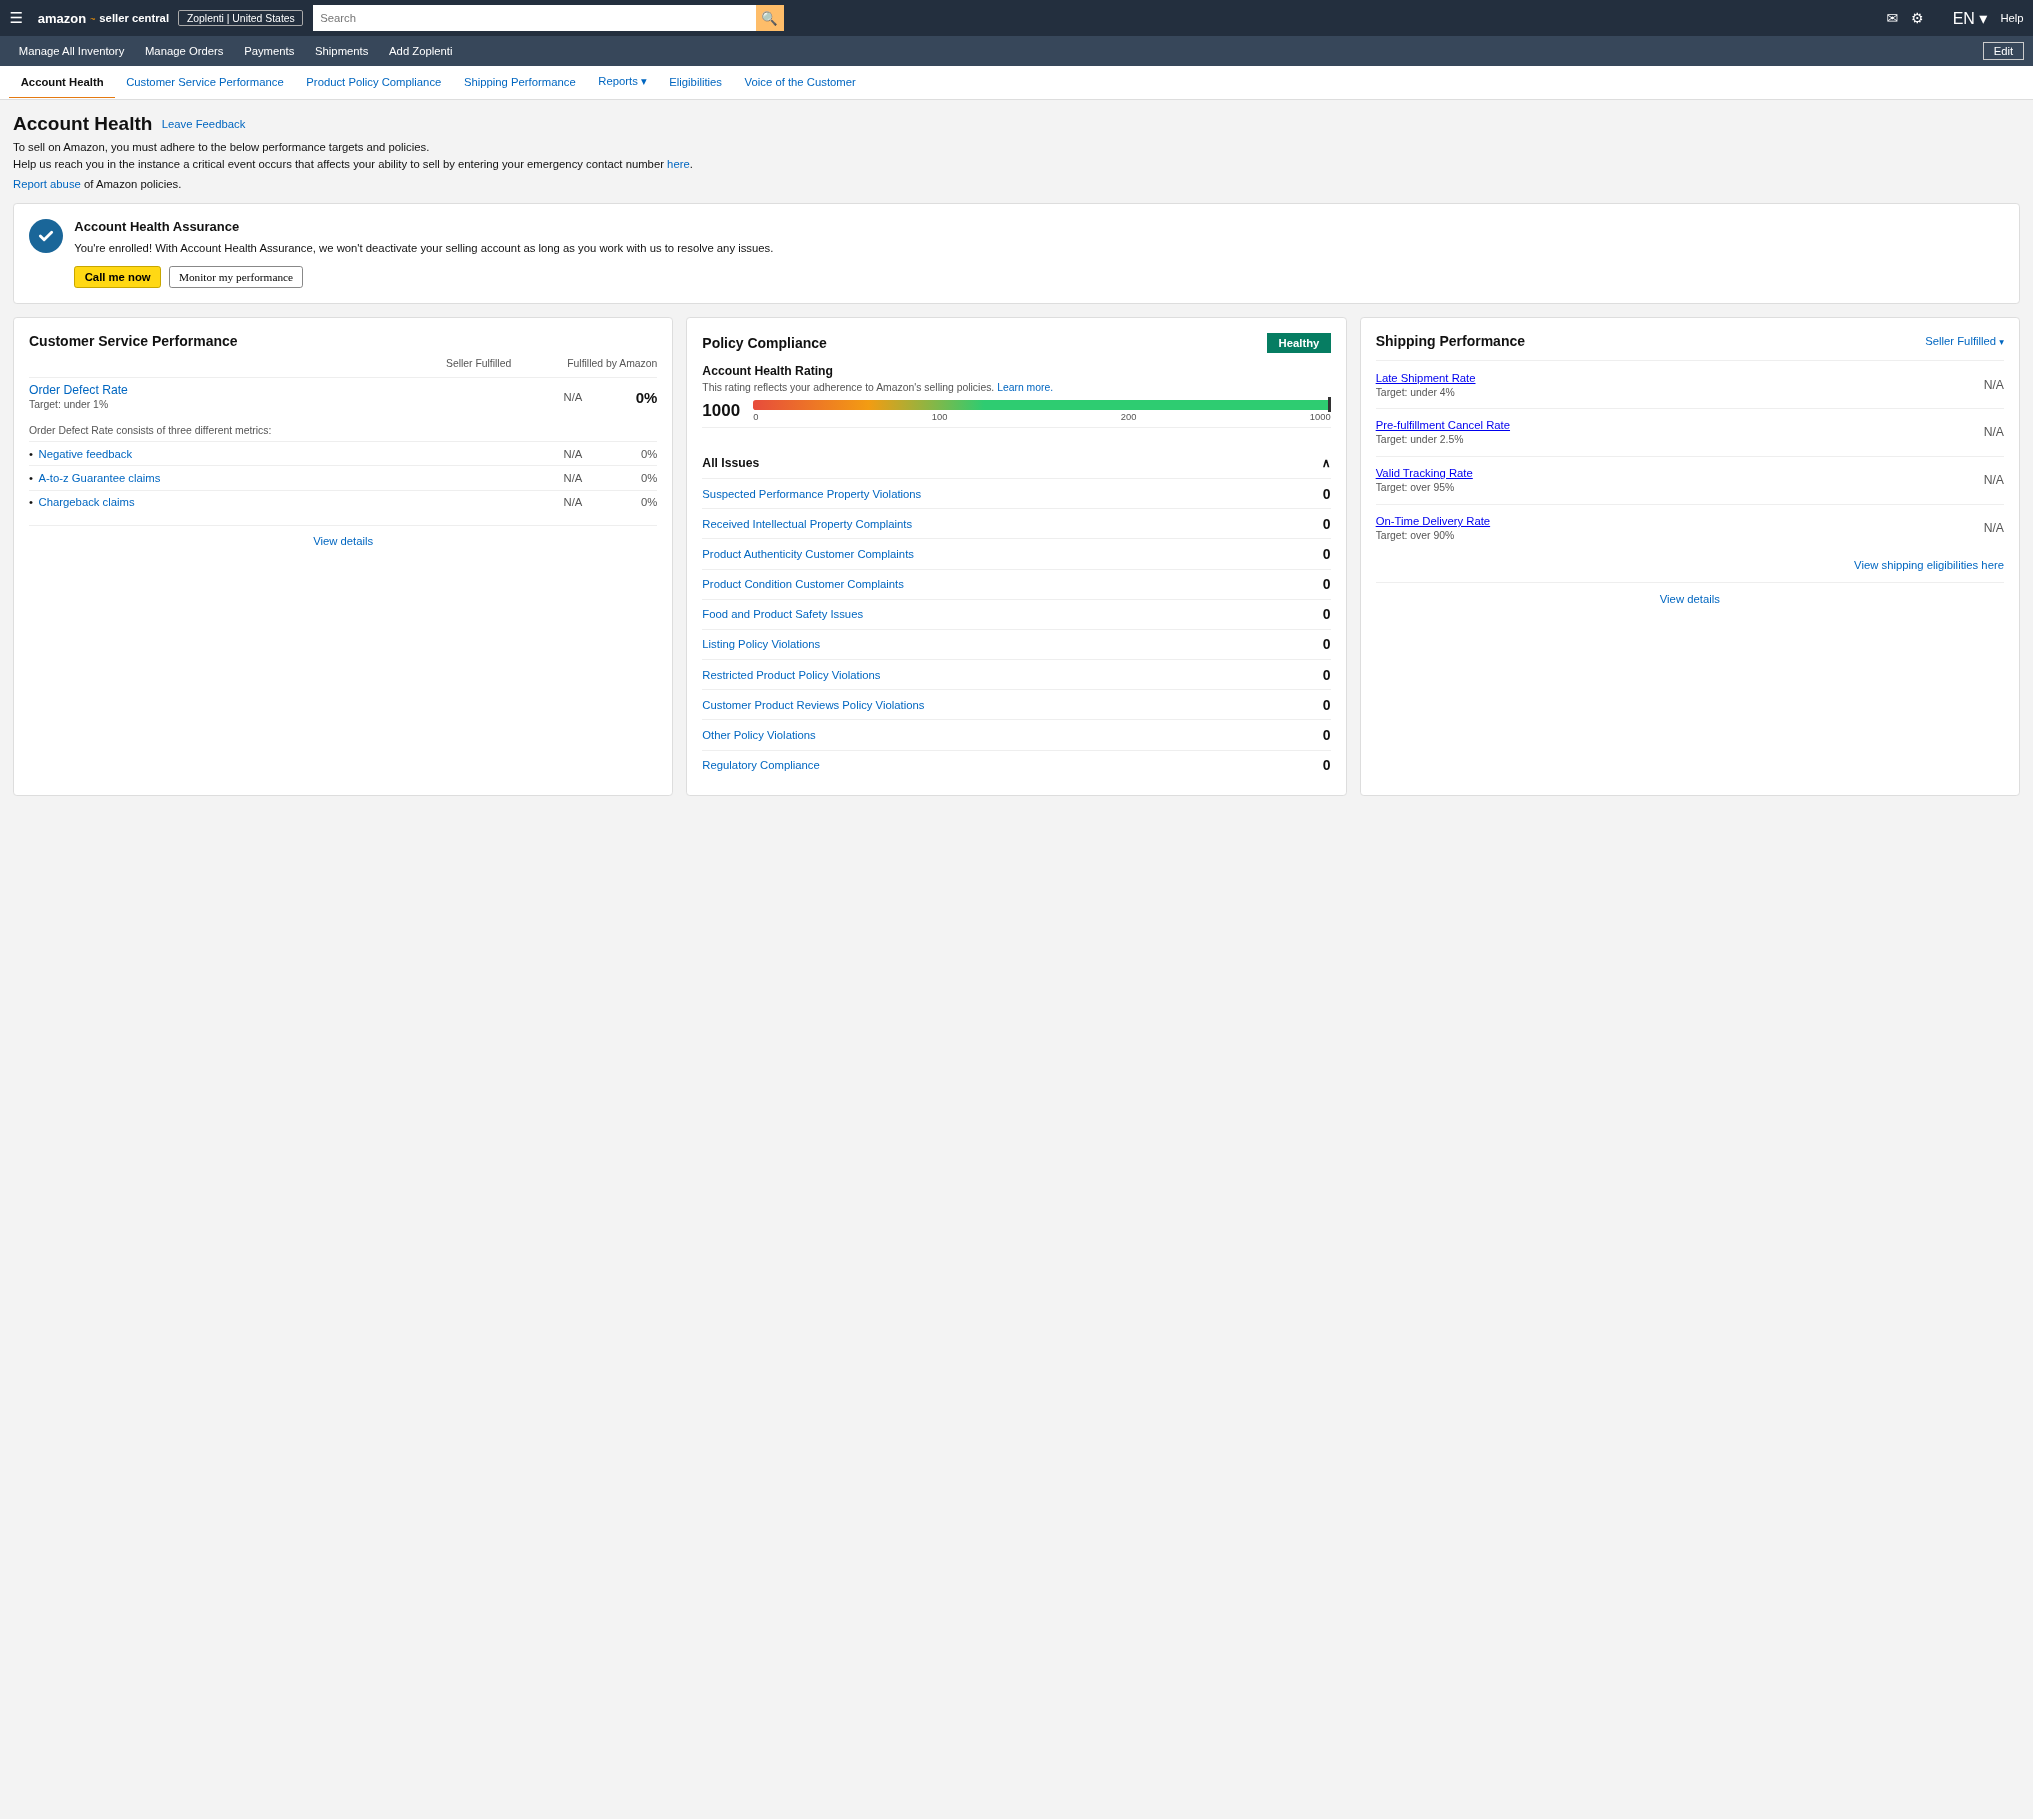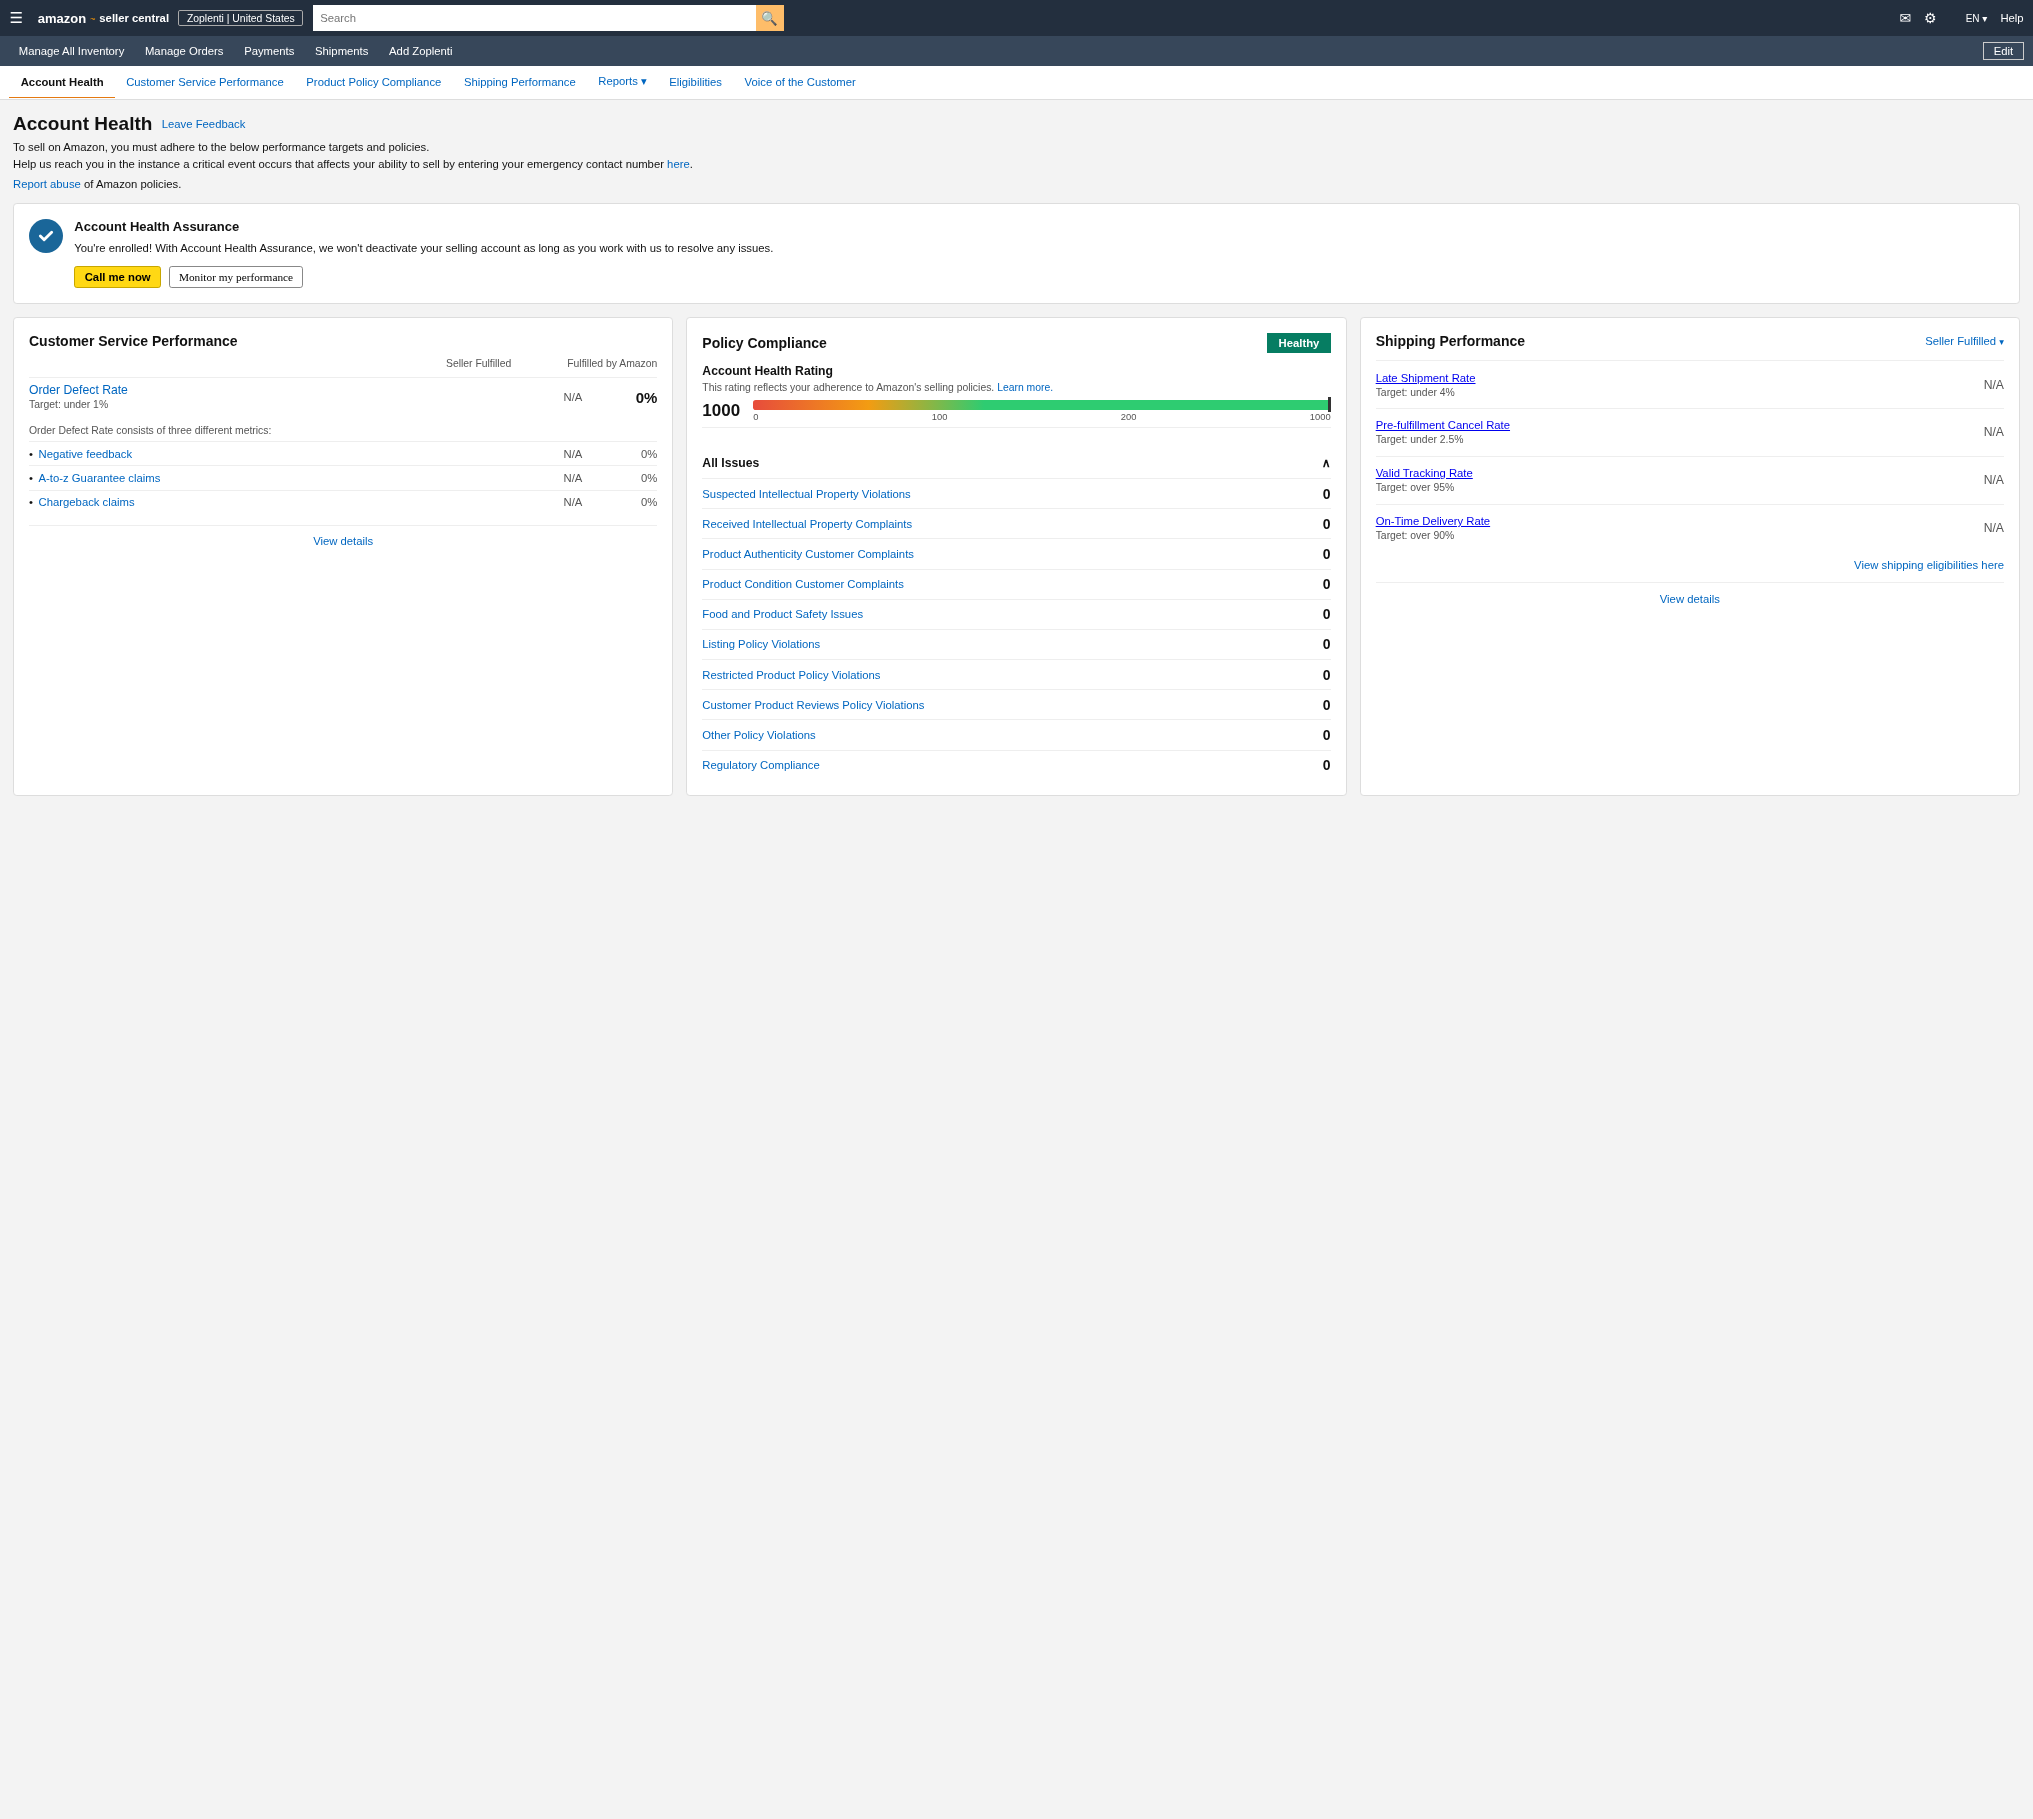--- a/index.html
+++ b/index.html
@@ -54,21 +54,21 @@
       align-items: center;
       justify-content: center;
     }
     .top-right {
       display: flex;
       align-items: center;
       gap: 13px;
       margin-left: auto;
     }
     .top-right-icon { color: #fff; font-size: 14px; cursor: pointer; }
-    .lang-selector { color: #fff; font-size: 10px; cursor: pointer; padding-left: 16px; }
+    .lang-selector { color: #fff; font-size: 16px; cursor: pointer; padding-left: 16px; }
     .help-link { color: #fff; font-size: 11.3px; cursor: pointer; }
 
     
     .second-nav {
       background: #37475a;
       display: flex;
       align-items: center;
       padding: 0 9.4px;
       height: 30px;
       gap: 1.9px;
@@ -459,21 +459,21 @@
         </div>
       </div>
 
       <div class="all-issues-header">
         <span>All Issues</span>
         <span>∧</span>
       </div>
 
       <div>
         <div class="issue-row">
-          <a href="#" class="issue-link">Suspected Intellectual Property Violations</a>
+          <a href="#" class="issue-link">Suspected Performance Property Violations</a>
           <span class="issue-count">0</span>
         </div>
         <div class="issue-row">
           <a href="#" class="issue-link">Received Intellectual Property Complaints</a>
           <span class="issue-count">0</span>
         </div>
         <div class="issue-row">
           <a href="#" class="issue-link">Product Authenticity Customer Complaints</a>
           <span class="issue-count">0</span>
         </div>

